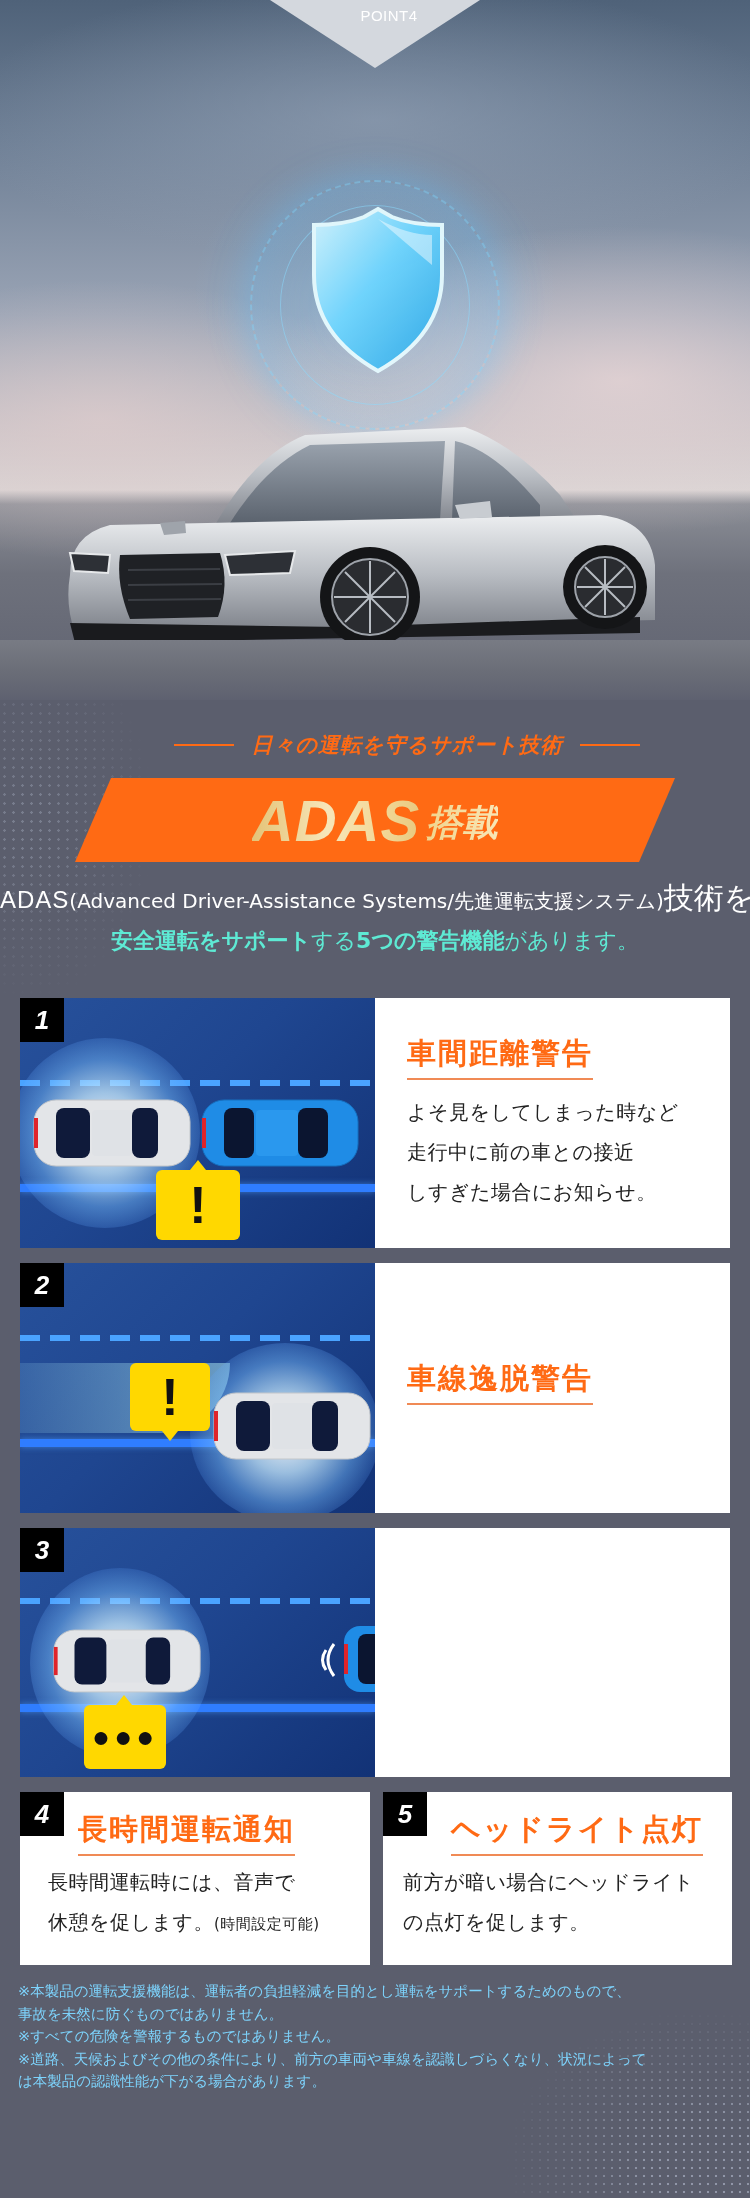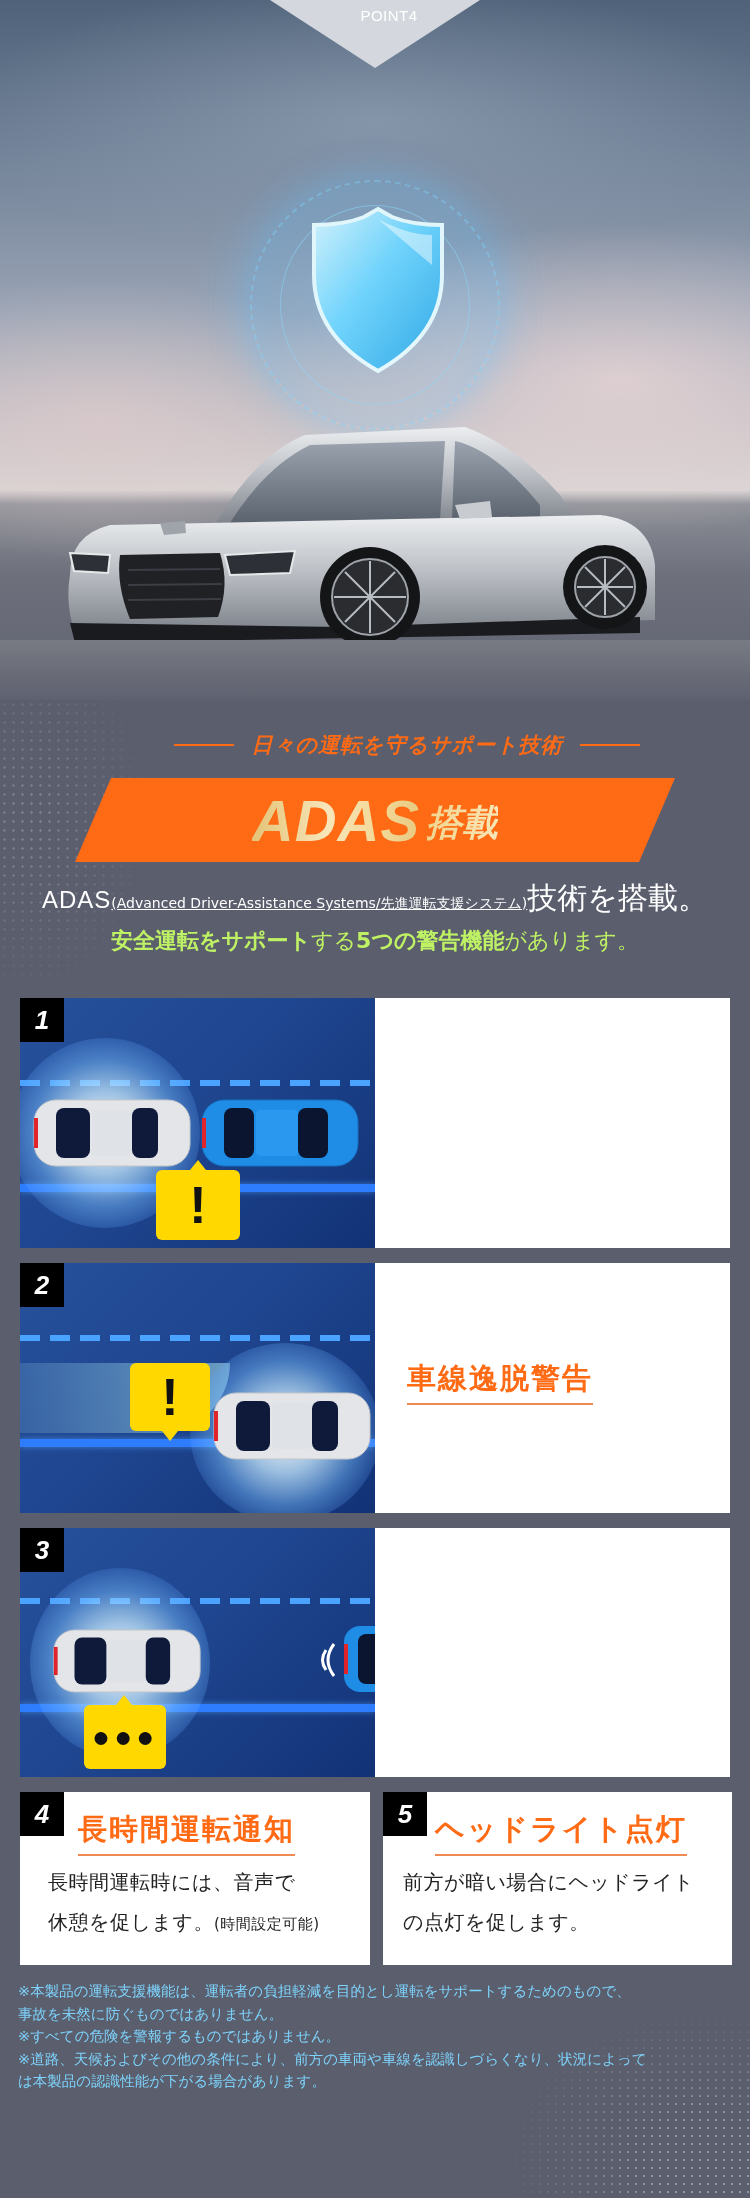--- a/index.html
+++ b/index.html
@@ -90,24 +90,24 @@
     background: linear-gradient(90deg, #f1d58e, #f8e6b6);
     -webkit-background-clip: text; background-clip: text; color: transparent;
     margin-top: 6px;
   }
 
   .desc1 {
     position: absolute; left: 0; top: 878px; width: 750px; text-align: center; color: #ffffff;
     white-space: nowrap;
   }
   .desc1 .big { font-size: 24px; letter-spacing: 1px; font-family: "Liberation Sans", sans-serif; }
-  .desc1 .small { font-size: 14px; text-decoration: underline; }
+  .desc1 .small { font-size: 20px; }
   .desc1 .jp { font-size: 30px; }
   .desc2 {
-    position: absolute; left: 0; top: 926px; width: 750px; text-align: center; color: #bef264;
+    position: absolute; left: 0; top: 926px; width: 750px; text-align: center; color: #5eead4;
     font-size: 22px; white-space: nowrap;
   }
   .desc2 b { font-weight: bold; }
 
   
   .card { position: absolute; left: 20px; width: 710px; display: flex; background: #ffffff; }
   .card .img {
     position: relative; width: 355px; height: 100%; overflow: hidden;
     background: linear-gradient(135deg, #27519b 0%, #1f4690 45%, #123276 100%);
   }
@@ -265,20 +265,26 @@
       <rect x="2" y="2" width="156" height="66" rx="22" fill="#1f8ce6" stroke="#1670c0"></rect>
       <rect x="24" y="10" width="30" height="50" rx="8" fill="#0b1530"></rect>
       <rect x="56" y="12" width="42" height="46" rx="4" fill="#2a98ee"></rect>
       <rect x="98" y="10" width="30" height="50" rx="8" fill="#0b1530"></rect>
       <rect x="2" y="20" width="4" height="30" fill="#e0242a"></rect>
     </svg>
     <div class="bubble" style="left:136px; top:172px; width:84px; height:70px; font-size:52px;" data-name="warning-exclamation-icon">!
       <span class="tail" style="top:-10px; left:34px; border-bottom:10px solid #ffd800;"></span>
     </div>
   </div>
+  <div class="text" data-name="feature-1-text">
+    <div class="f-title" data-name="feature-title">車間距離警告</div>
+    <div class="f-body" data-name="feature-description">よそ見をしてしまった時など
+走行中に前の車との接近
+しすぎた場合にお知らせ。</div>
+  </div>
 </div>
 
 <div class="card" style="top:1263px; height:250px;" data-name="feature-card-2">
   <div class="img" data-name="feature-2-illustration">
     <div class="num" data-name="feature-number-badge">2</div>
     <div class="lane-dash" style="top:72px;" data-name="lane-dashed-line"></div>
     <div class="lane-solid" style="top:176px;" data-name="lane-solid-line"></div>
     <div style="position:absolute; left:-20px; top:100px; width:230px; height:70px; border-radius:0 0 120px 0; background:linear-gradient(90deg, rgba(140,200,230,0.15), rgba(170,230,240,0.55));" data-name="drift-trail"></div>
     <div class="halo" style="left:170px; top:80px; width:190px; height:180px;" data-name="sensor-halo"></div>
     <svg class="carsvg" style="left:192px; top:128px;" width="160" height="70" viewBox="0 0 160 70" data-name="own-car-icon">
@@ -326,21 +332,21 @@
 </div>
 
 <div class="scard" style="left:20px; top:1792px; width:350px;" data-name="feature-card-4">
   <div class="num" data-name="feature-number-badge">4</div>
   <div class="f-title" style="left:58px;" data-name="feature-title">長時間運転通知</div>
   <div class="f-body" style="left:28px;" data-name="feature-description"><span data-name="feature-description-line1">長時間運転時には、音声で</span><br><span data-name="feature-description-line2">休憩を促します。</span><span class="paren" data-name="feature-description-note">(時間設定可能)</span></div>
 </div>
 
 <div class="scard" style="left:383px; top:1792px; width:349px;" data-name="feature-card-5">
   <div class="num" data-name="feature-number-badge">5</div>
-  <div class="f-title" style="left:52px;" data-name="feature-title">ヘッドライト点灯</div>
+  <div class="f-title" style="left:68px;" data-name="feature-title">ヘッドライト点灯</div>
   <div class="f-body" style="left:20px;" data-name="feature-description">前方が暗い場合にヘッドライト
 の点灯を促します。</div>
 </div>
 
 <div class="notes" data-name="disclaimer-notes">※本製品の運転支援機能は、運転者の負担軽減を目的とし運転をサポートするためのもので、
 事故を未然に防ぐものではありません。
 ※すべての危険を警報するものではありません。
 ※道路、天候およびその他の条件により、前方の車両や車線を認識しづらくなり、状況によって
 は本製品の認識性能が下がる場合があります。</div>
 

